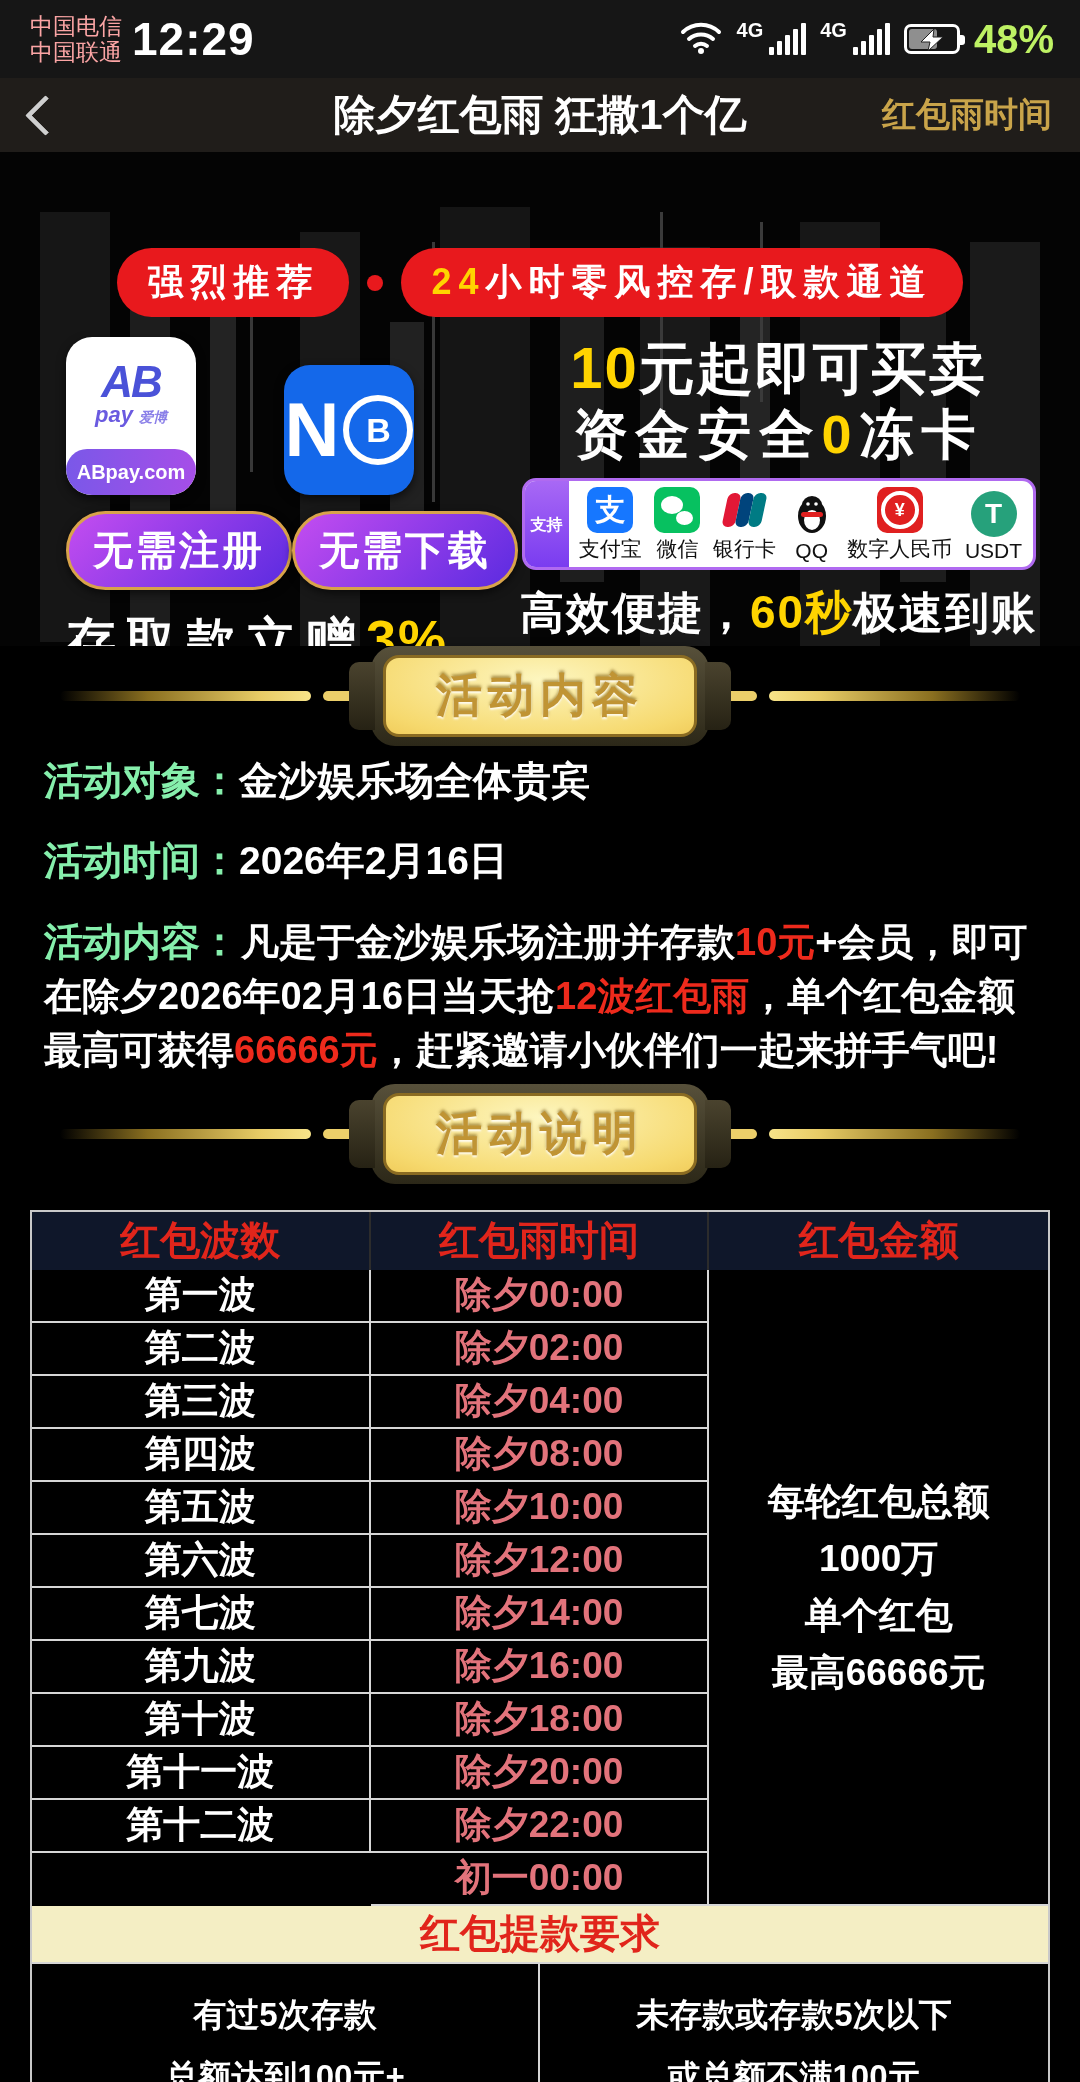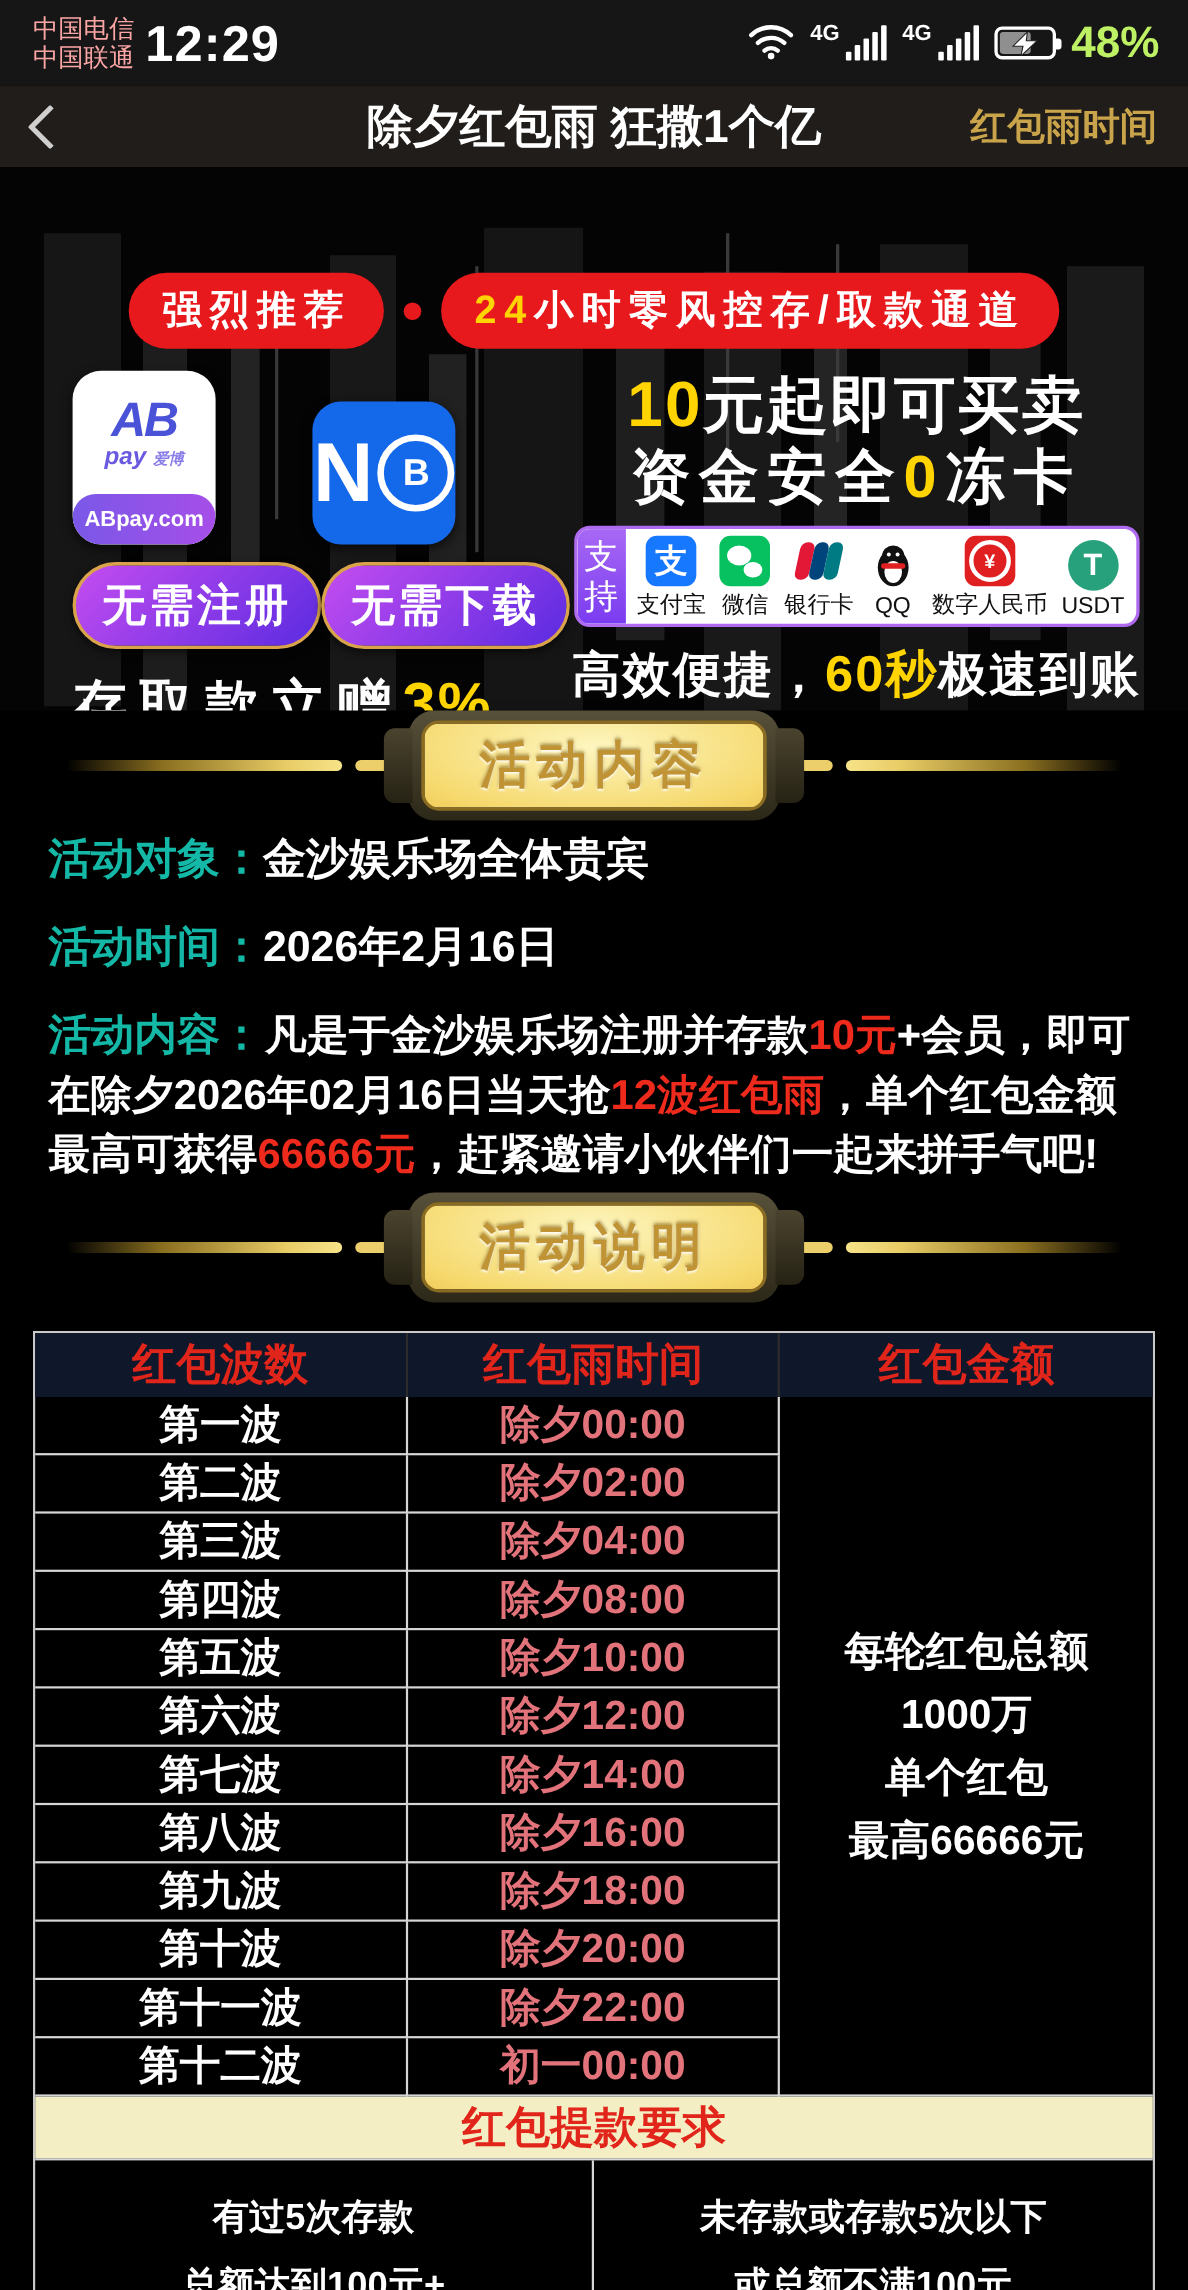--- a/index.html
+++ b/index.html
@@ -52,21 +52,21 @@
   .nb .n{color:#fff;font-size:76px;font-weight:bold;line-height:1;}
   .nb .bc{width:58px;height:58px;border:6px solid #fff;border-radius:50%;display:flex;align-items:center;justify-content:center;color:#fff;font-size:34px;font-weight:bold;}
   .pills{display:flex;margin-top:16px;}
   .pill-p{background:linear-gradient(135deg,#c44df0 0%,#8a3ae8 55%,#5b2be0 100%);border:3px solid #d8a34a;border-radius:42px;padding:9px 24px;color:#fff;font-size:40px;font-weight:bold;letter-spacing:3px;white-space:nowrap;box-shadow:0 3px 8px rgba(0,0,0,.6);}
   .give{margin-top:18px;color:#fff;font-size:50px;font-weight:bold;letter-spacing:10px;white-space:nowrap;}
   .give .hl-y{font-size:54px;letter-spacing:2px;}
   .r1{font-size:56px;font-weight:bold;color:#fff;letter-spacing:2px;line-height:1.15;}
   .r1 .hl-y{font-size:58px;}
   .r2{font-size:54px;font-weight:bold;color:#fff;letter-spacing:8px;line-height:1.2;}
   .payments{margin:12px auto 0;background:#fff;border:3px solid #b06af0;border-radius:14px;display:flex;align-items:stretch;overflow:hidden;width:508px;}
-  .support{width:44px;background:linear-gradient(180deg,#a868f5,#7a3cf0);display:flex;flex-direction:column;justify-content:center;color:#fff;font-size:31px;font-weight:normal;line-height:1.2;}
+  .support{width:44px;background:linear-gradient(180deg,#a868f5,#7a3cf0);display:flex;flex-direction:column;justify-content:center;color:#fff;font-size:16px;font-weight:bold;line-height:1.2;}
   .pay-items{flex:1;display:flex;align-items:flex-end;justify-content:space-around;padding:6px 4px 4px;}
   .pay-item{display:flex;flex-direction:column;align-items:center;gap:2px;}
   .pay-ic{width:46px;height:46px;border-radius:10px;display:flex;align-items:center;justify-content:center;position:relative;overflow:hidden;}
   .pay-lb{color:#111;font-size:21px;white-space:nowrap;}
   .ic-ali{background:#1677ff;color:#fff;font-size:30px;font-weight:bold;}
   .ic-wx{background:#07c160;}
   .ic-wx b{position:absolute;left:7px;top:9px;width:22px;height:18px;background:#fff;border-radius:50%;}
   .ic-wx i{position:absolute;right:7px;bottom:8px;width:17px;height:14px;background:#fff;border-radius:50%;}
   .ic-up{background:#fff;display:flex;gap:0;align-items:center;justify-content:center;}
   .ic-up span{display:block;width:13px;height:34px;border-radius:6px;transform:skewX(-12deg);}
@@ -88,21 +88,21 @@
   .plq{position:relative;background:linear-gradient(180deg,#57503a,#2c2818);border-radius:24px;padding:9px 12px;box-shadow:0 5px 12px rgba(0,0,0,.75);}
   .plq::before,.plq::after{content:"";position:absolute;top:16px;bottom:16px;width:26px;background:linear-gradient(180deg,#4a432e,#262214);}
   .plq::before{left:-22px;border-radius:10px 0 0 10px;}
   .plq::after{right:-22px;border-radius:0 10px 10px 0;}
   .plq-in{background:radial-gradient(120% 170% at 50% 28%,#fdf6bf 0%,#f6d96e 48%,#e9b93f 78%,#d39c2a 100%);border:3px solid #8a6b22;border-radius:16px;padding:7px 50px;}
   .plq-in span{font-size:46px;font-weight:bold;letter-spacing:6px;color:#c09434;text-shadow:0 2px 2px rgba(255,255,255,.85),0 -2px 3px rgba(110,75,0,.55);white-space:nowrap;}
 
   
   .details{padding:8px 44px 0;}
   .dline-row{display:flex;align-items:baseline;margin-bottom:26px;}
-  .dlabel{color:#14b8a6;font-size:39px;font-weight:bold;white-space:nowrap;}
+  .dlabel{color:#86efac;font-size:39px;font-weight:bold;white-space:nowrap;}
   .dval{color:#fff;font-size:39px;font-weight:bold;}
   .para{color:#fff;font-size:38px;font-weight:bold;line-height:1.42;margin-top:4px;}
   .para .hl-r{color:#ee2a1c;}
   .para .dlabel{margin-right:2px;}
 
   
   .tblwrap{margin:20px 30px 0;border:2px solid #c9c9c9;box-sizing:border-box;}
   .thead{display:grid;grid-template-columns:1fr 1fr 1fr;background:#0f172a;}
   .thead div{height:58px;display:flex;align-items:center;justify-content:center;color:#e1251b;font-size:40px;font-weight:bold;border-right:2px solid #2c2c2c;}
   .thead div:last-child{border-right:none;}
@@ -335,21 +335,20 @@
   </div>
   <div class="tbody">
     <div class="tcol tcol1" id="col-waves">
         <div class="trow">第一波</div>
         <div class="trow">第二波</div>
         <div class="trow">第三波</div>
         <div class="trow">第四波</div>
         <div class="trow">第五波</div>
         <div class="trow">第六波</div>
         <div class="trow">第七波</div>
-        <div class="trow">第八波</div>
         <div class="trow">第九波</div>
         <div class="trow">第十波</div>
         <div class="trow">第十一波</div>
         <div class="trow">第十二波</div>
       </div>
     <div class="tcol tcol2" id="col-times">
         <div class="trow">除夕00:00</div>
         <div class="trow">除夕02:00</div>
         <div class="trow">除夕04:00</div>
         <div class="trow">除夕08:00</div>

